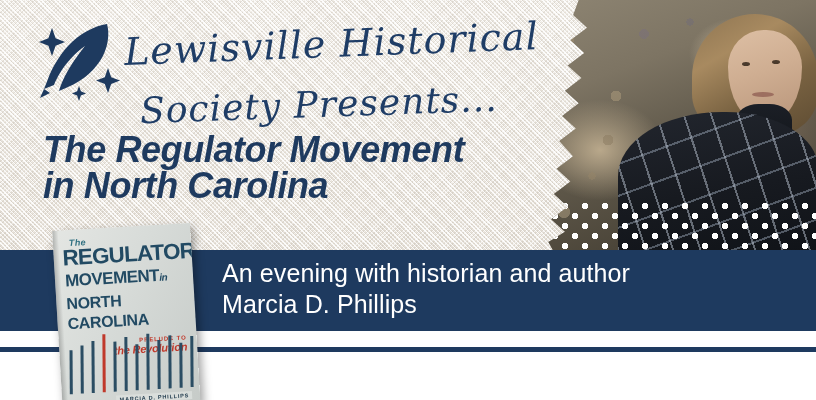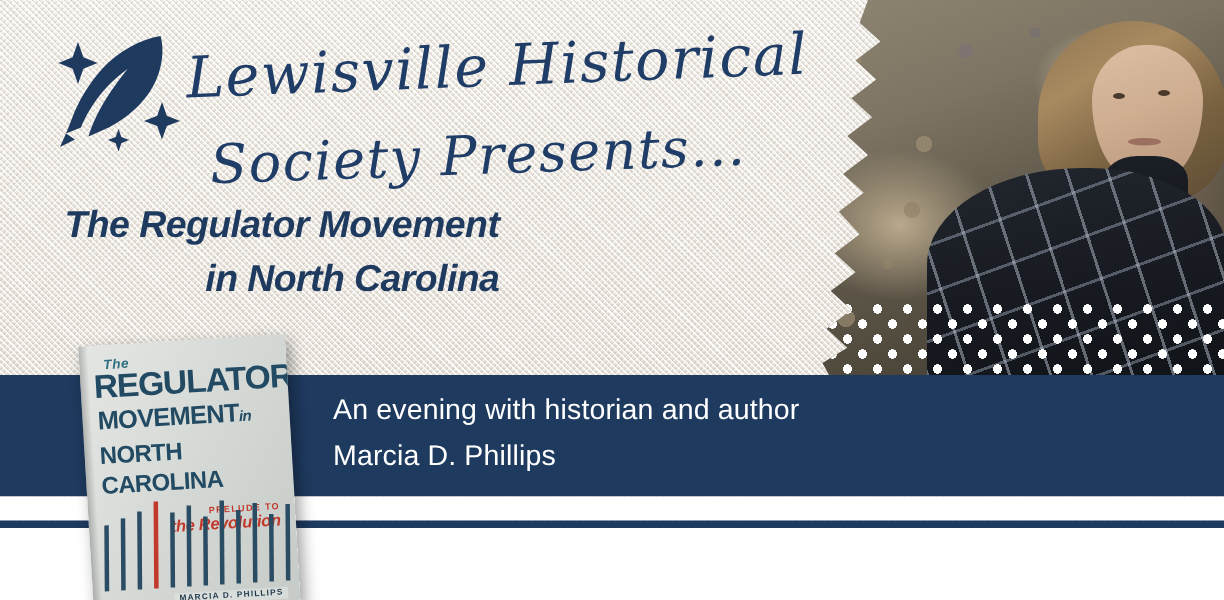--- a/index.html
+++ b/index.html
@@ -61,24 +61,23 @@
   }
   .script-1{left:124px;top:22px;font-size:38px;transform:rotate(-2.2deg);}
   .script-2{left:140px;top:84px;font-size:36px;transform:rotate(-2.0deg);}
 
   
   .headline{
     position:absolute;left:43px;top:132px;
     color:#1e3a5f;
     font-family:"Liberation Sans", sans-serif;
     font-weight:bold;font-style:italic;
-    font-size:25px;line-height:36px;
+    font-size:36px;line-height:36px;
     letter-spacing:-0.4px;
     white-space:pre-line;
-    text-align:right;
   }
 
   
   .photo-wrap{
     position:absolute;left:540px;top:0;width:276px;height:252px;
     overflow:hidden;
     -webkit-clip-path:polygon(
        14% 0%, 100% 0%, 100% 100%, 5% 100%,
        3% 96%, 9% 92%, 4% 87%, 10% 82%, 5% 77%,
        11% 72%, 6% 67%, 12% 62%, 7% 56%, 13% 51%,
@@ -213,21 +212,21 @@
     position:absolute;right:8px;bottom:4px;
     color:#1f3a4c;font-size:5.5px;font-weight:bold;letter-spacing:.8px;
     background:rgba(222,226,223,.75);padding:1px 3px;
   }
 
   
   .evening{
     position:absolute;left:222px;top:258px;
     color:#ffffff;
     font-family:"Liberation Sans", sans-serif;
-    font-size:19px;line-height:31px;font-weight:normal;
+    font-size:25px;line-height:31px;font-weight:normal;
     white-space:pre-line;
     letter-spacing:.1px;
   }
 </style>
 </head>
 <body>
 
 <div id="banner">
 
   <div class="canvas-bg"></div>

